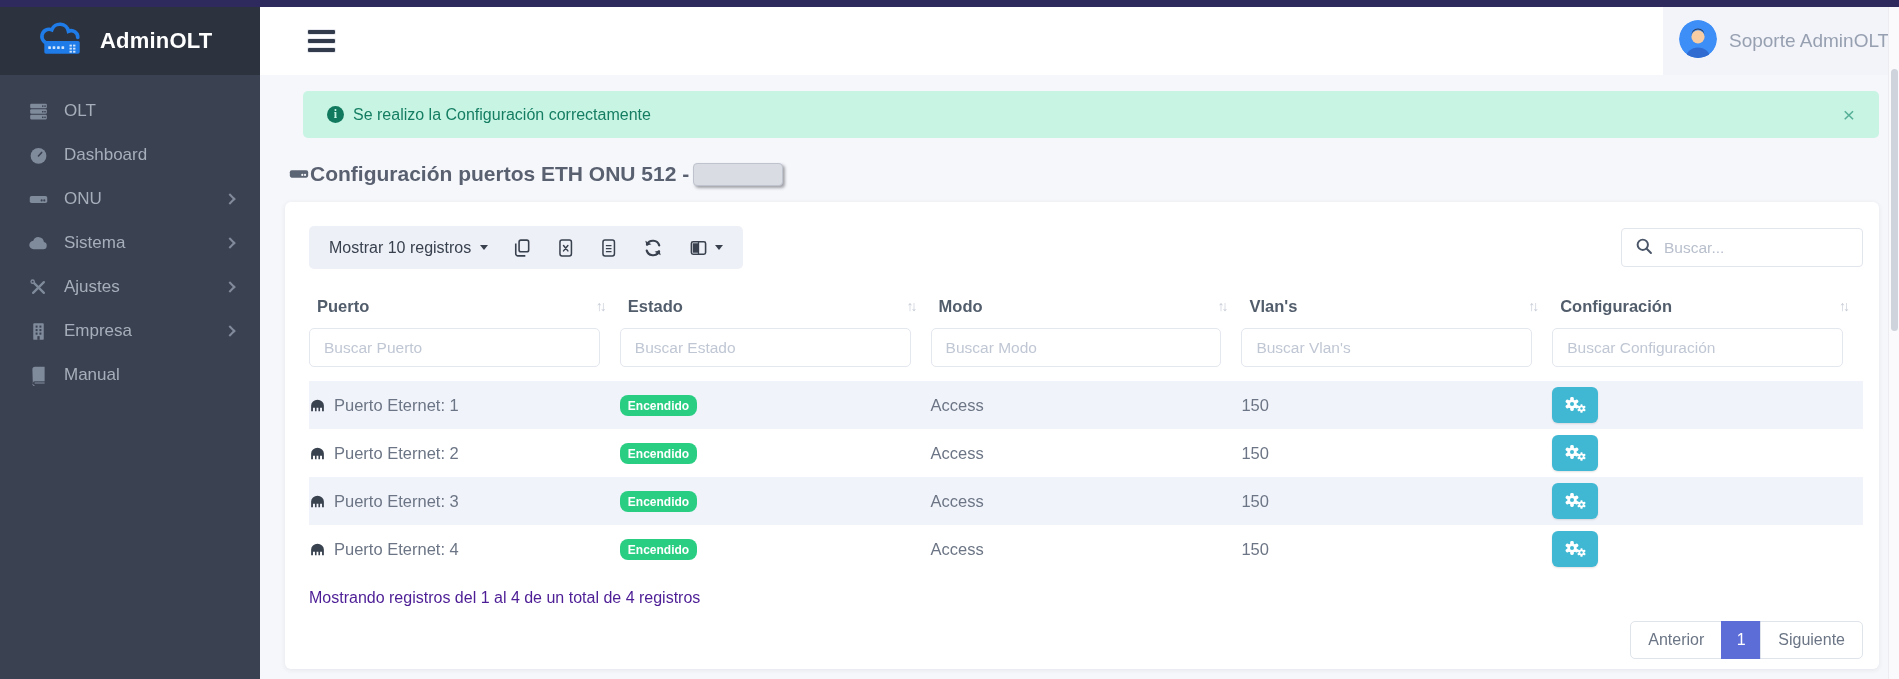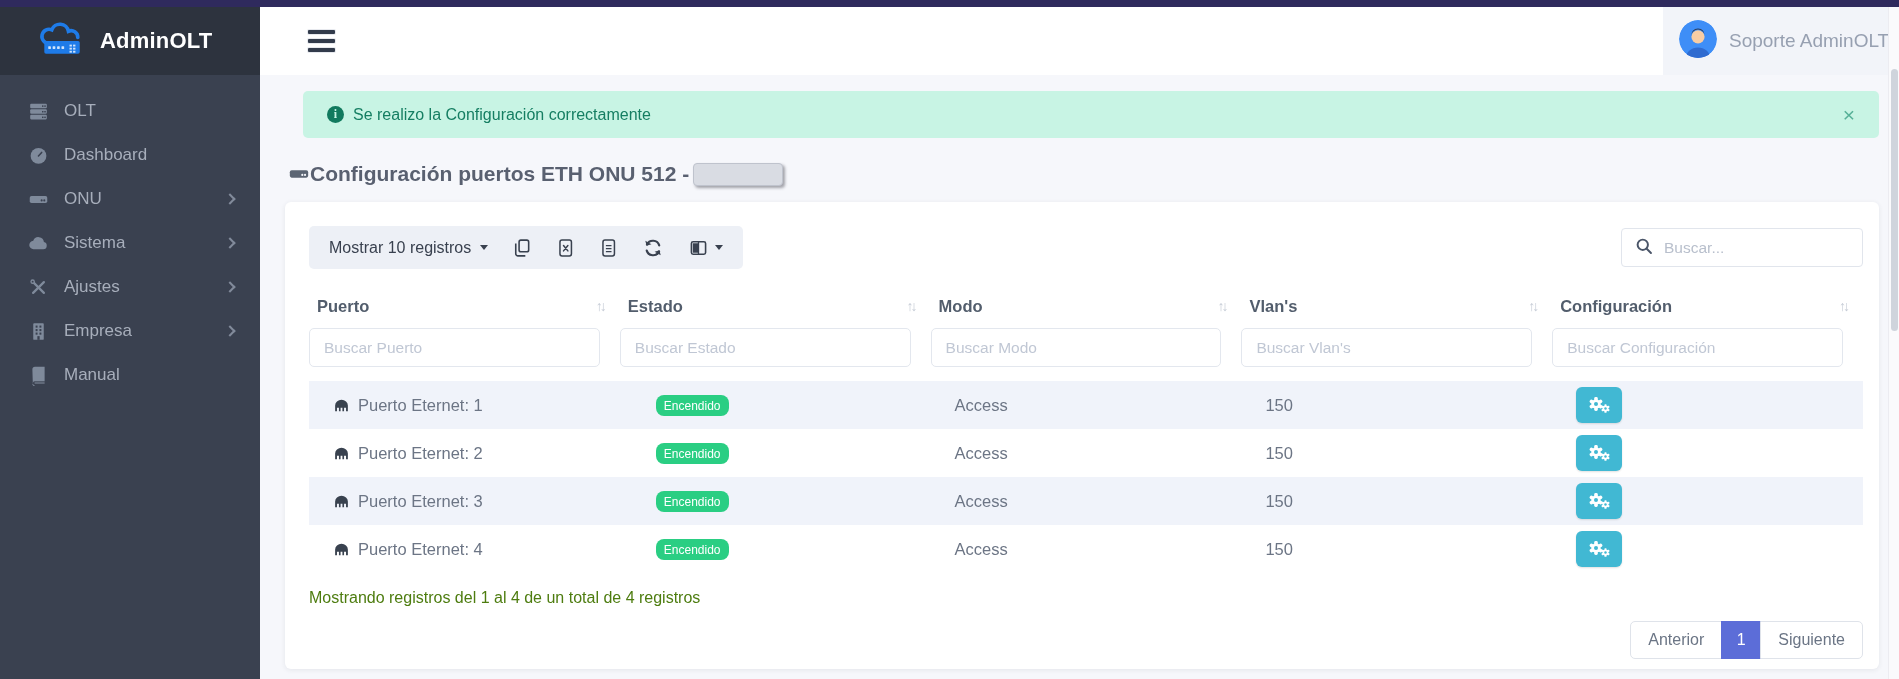--- a/index.html
+++ b/index.html
@@ -50,28 +50,28 @@
   .search-box input::placeholder { color:#B8BFCC; }
 
   
   table { width:100%; border-collapse:collapse; table-layout:fixed; }
   col { width:20%; }
   th { text-align:left; font-size:16.5px; color:#525D6C; font-weight:bold; padding:10px 34px 10px 8px; position:relative; }
   .sort { position:absolute; right:16px; top:11px; color:#C6CCD6; font-size:14px; letter-spacing:-3px; font-weight:normal; cursor:pointer; }
   .filter-row th { padding:2px 16px 14px 0; }
   .filter-row input { width:calc(100% - 4px); height:39px; border:1px solid #E3E7EE; border-radius:5px; padding:0 14px; font-size:15.5px; font-family:"Liberation Sans", sans-serif; color:#5A6370; outline:none; background:#FFF; }
   .filter-row input::placeholder { color:#C0C7D4; }
-  tbody td { height:48px; font-size:16.5px; color:#6C7585; padding:0 24px; }
+  tbody td { height:48px; font-size:16.5px; color:#6C7585; padding:0 0; }
   tbody tr.odd { background:#F0F3FA; }
   .port-cell { display:flex; align-items:center; gap:8px; color:#6C7585; }
   .port-cell .ic { color:#39424F; display:flex; }
-  .badge { display:inline-block; background:#2ACE83; color:#FFF; font-size:12px; font-weight:normal; padding:4px 8px 3px; border-radius:8px;margin-left:12px; }
+  .badge { display:inline-block; background:#2ACE83; color:#FFF; font-size:12px; font-weight:bold; padding:4px 8px 3px; border-radius:8px; }
   .cfg-btn { width:46px; height:36px; background:#41B8D3; border:none; border-radius:6px; cursor:pointer; display:flex; align-items:center; justify-content:center; box-shadow:0 1px 2px rgba(0,0,0,.12); }
 
-  .table-summary { margin-top:16px; color:#4d7c0f; font-size:16px; }
+  .table-summary { margin-top:16px; color:#4c1d95; font-size:16px; }
   .pagination-row { display:flex; justify-content:flex-end; margin-top:14px; }
   .page-btn { height:38px; border:1px solid #DFE3EA; background:#FFF; color:#6B7585; font-size:16px; font-family:"Liberation Sans", sans-serif; padding:0 17px; cursor:pointer; margin-left:-1px; }
   .page-btn.first { border-radius:5px 0 0 5px; }
   .page-btn.last { border-radius:0 5px 5px 0; }
   .page-btn.active { background:#5C6DD8; border-color:#5C6DD8; color:#FFF; width:40px; padding:0; }
 
   
   .scrollbar { position:absolute; top:7px; right:0; width:11px; height:672px; background:#FAFAFC; border-left:1px solid #ECECF1; z-index:40; }
   .scroll-thumb { position:absolute; top:62px; left:2px; width:7px; height:262px; background:#CFD4DC; border-radius:4px; }
 </style>

